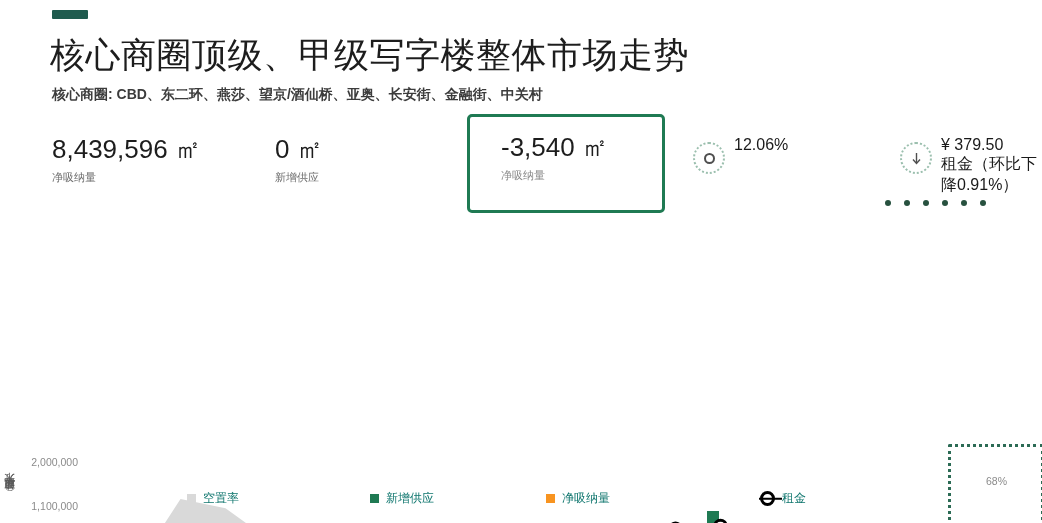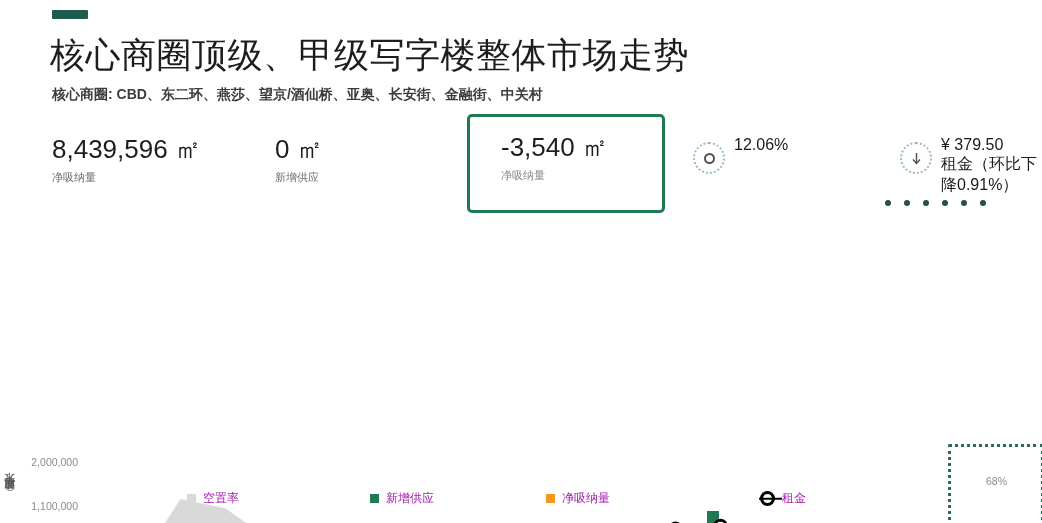--- a/index.html
+++ b/index.html
@@ -92,21 +92,21 @@
     border:3px dotted #2c6b55;border-radius:2px;box-sizing:border-box;
     pointer-events:none;
   }
 
   
   #legend{
     position:absolute;left:0;top:490px;width:1042px;height:26px;
   }
   .legend-item{
     position:absolute;display:flex;align-items:center;gap:7px;
-    font-size:12px;color:#a21caf;white-space:nowrap;
+    font-size:12px;color:#0f766e;white-space:nowrap;
   }
   .legend-swatch{width:9px;height:9px;display:inline-block;}
   .legend-marker{
     width:15px;height:15px;border-radius:50%;
     border:3px solid #000;box-sizing:border-box;
     position:relative;
   }
   .legend-marker::after{
     content:"";position:absolute;left:-4px;top:50%;width:23px;height:2.5px;
     background:#000;transform:translateY(-50%);z-index:-1;

